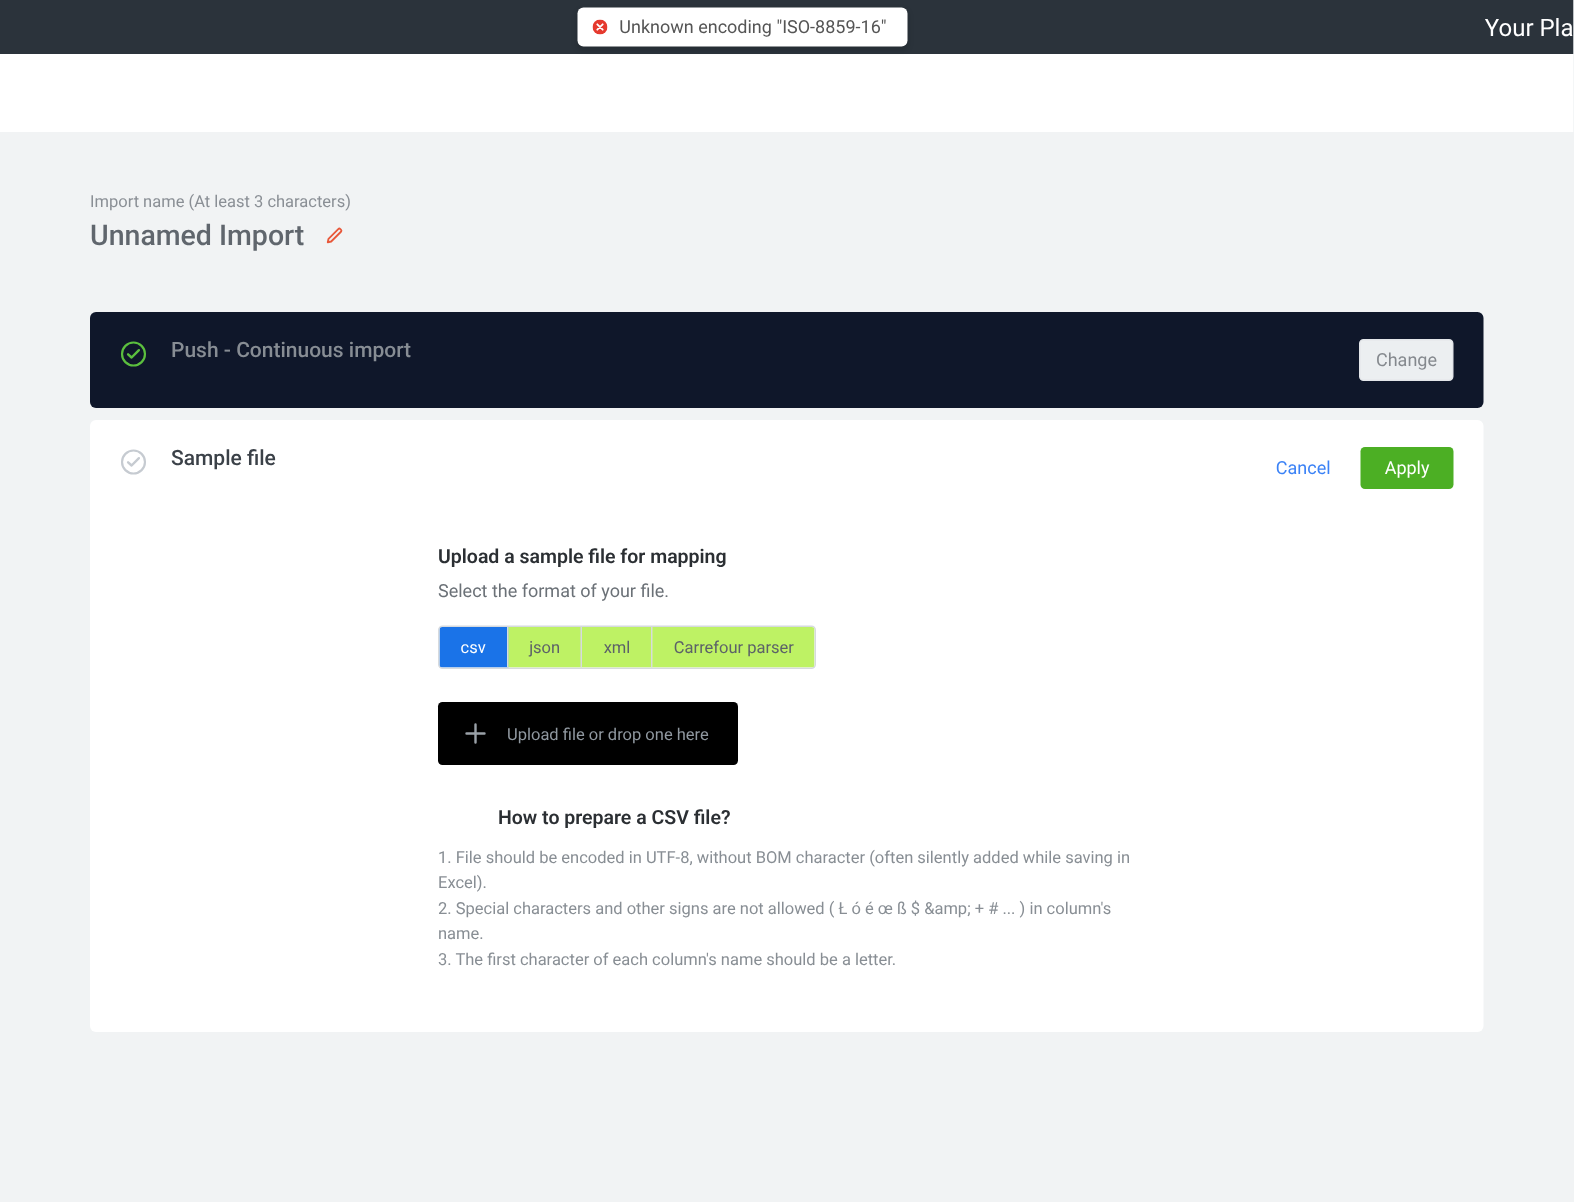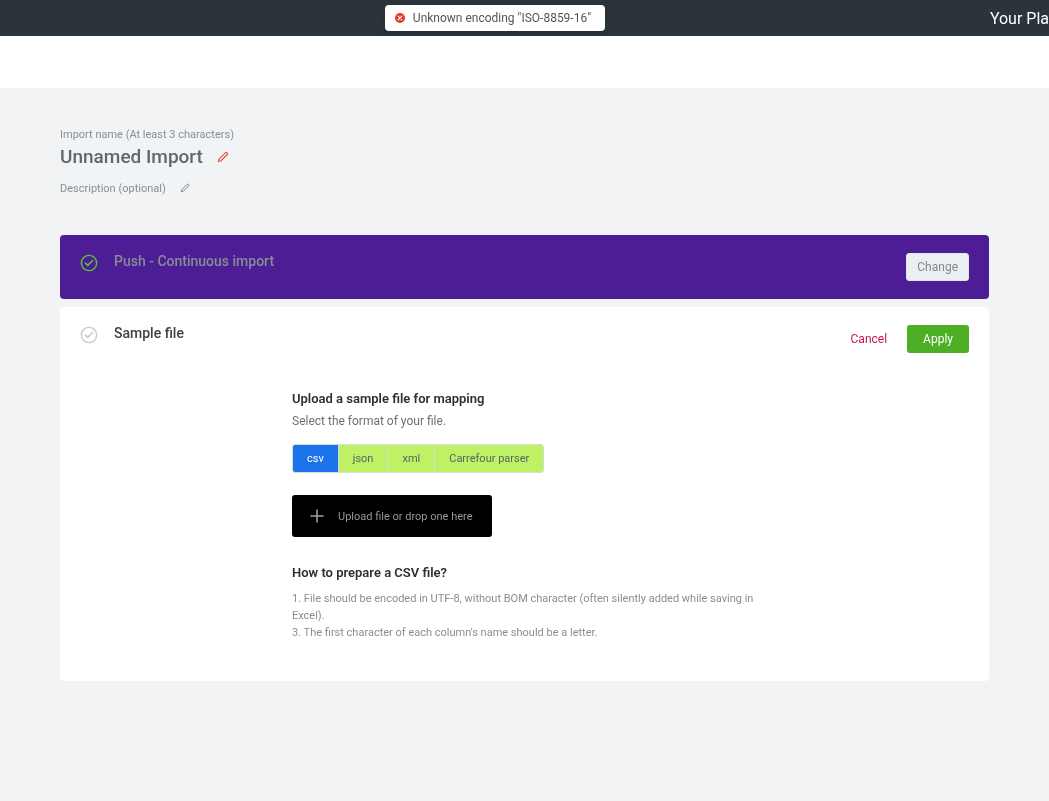--- a/index.html
+++ b/index.html
@@ -92,21 +92,21 @@
     .desc-label {
       font-size: 11px;
       color: #8a8f95;
     }
     .card {
       background: #fff;
       border-radius: 4px;
       margin-bottom: 8px;
     }
     .card.dim {
-      background: #4c1d95;
+      background: #0f172a;
     }
     .card-header {
       display: flex;
       align-items: flex-start;
       padding: 18px 20px;
     }
     .card-header .left-icon {
       width: 18px;
       height: 18px;
       margin-right: 16px;
@@ -142,21 +142,21 @@
       cursor: pointer;
       font-family: inherit;
     }
     .btn-change {
       background: #eceff1;
       color: #85898e;
       border: 1px solid #e3e6e9;
     }
     .btn-cancel {
       background: transparent;
-      color: #be185d;
+      color: #3b82f6;
     }
     .btn-apply {
       background: #4cbb17;
       background: #4caf24;
       color: #fff;
       padding: 7px 16px;
     }
     .card-body {
       padding: 20px 20px 40px 20px;
     }
@@ -216,20 +216,21 @@
     }
     .upload-box .text {
       font-size: 11px;
       color: #9098a0;
     }
     .how-title {
       font-size: 13px;
       font-weight: 600;
       color: #2b2f33;
       margin-bottom: 10px;
+      margin-left: 40px;
     }
     .how-list {
       font-size: 11px;
       color: #888e94;
       line-height: 1.55;
     }
     svg { display: block; }
   </style>
 </head>
 <body>
@@ -256,28 +257,20 @@
   <div class="meta-block">
     <div class="meta-label">Import name (At least 3 characters)</div>
     <div class="meta-title-row">
       <span class="meta-title">Unnamed Import</span>
       <span class="pencil-icon">
         <svg viewBox="0 0 12 12" width="12" height="12">
           <path d="M1.5 10.5 L2 8.2 L8.5 1.7 a1 1 0 0 1 1.4 0 l0.4 0.4 a1 1 0 0 1 0 1.4 L3.8 10 Z" fill="none" stroke="#e8583a" stroke-width="1.2" stroke-linejoin="round"></path>
         </svg>
       </span>
     </div>
-    <div class="desc-row">
-      <span class="desc-label">Description (optional)</span>
-      <span class="pencil-icon">
-        <svg viewBox="0 0 12 12" width="10" height="10">
-          <path d="M1.5 10.5 L2 8.2 L8.5 1.7 a1 1 0 0 1 1.4 0 l0.4 0.4 a1 1 0 0 1 0 1.4 L3.8 10 Z" fill="none" stroke="#7d8288" stroke-width="1.2" stroke-linejoin="round"></path>
-        </svg>
-      </span>
-    </div>
   </div>
 
   <div class="card dim">
     <div class="card-header">
       <span class="left-icon">
         <svg viewBox="0 0 20 20" width="18" height="18">
           <circle cx="10" cy="10" r="8.5" fill="none" stroke="#5bbf3e" stroke-width="1.6"></circle>
           <path d="M6 10.2 L8.6 12.6 L14 7.2" fill="none" stroke="#5bbf3e" stroke-width="1.8" stroke-linecap="round" stroke-linejoin="round"></path>
         </svg>
       </span>
@@ -324,19 +317,20 @@
             <svg viewBox="0 0 14 14" width="14" height="14">
               <path d="M7 1 V13 M1 7 H13" stroke="#9aa1a8" stroke-width="1.6" stroke-linecap="round"></path>
             </svg>
           </span>
           <span class="text">Upload file or drop one here</span>
         </div>
 
         <div class="how-title">How to prepare a CSV file?</div>
         <div class="how-list">
           <div>1. File should be encoded in UTF-8, without BOM character (often silently added while saving in Excel).</div>
+          <div>2. Special characters and other signs are not allowed ( Ł ó é œ ß $ &amp;amp; + # ... ) in column's name.</div>
           <div>3. The first character of each column's name should be a letter.</div>
         </div>
       </div>
     </div>
   </div>
 
 </div>
 
 </body></html>

